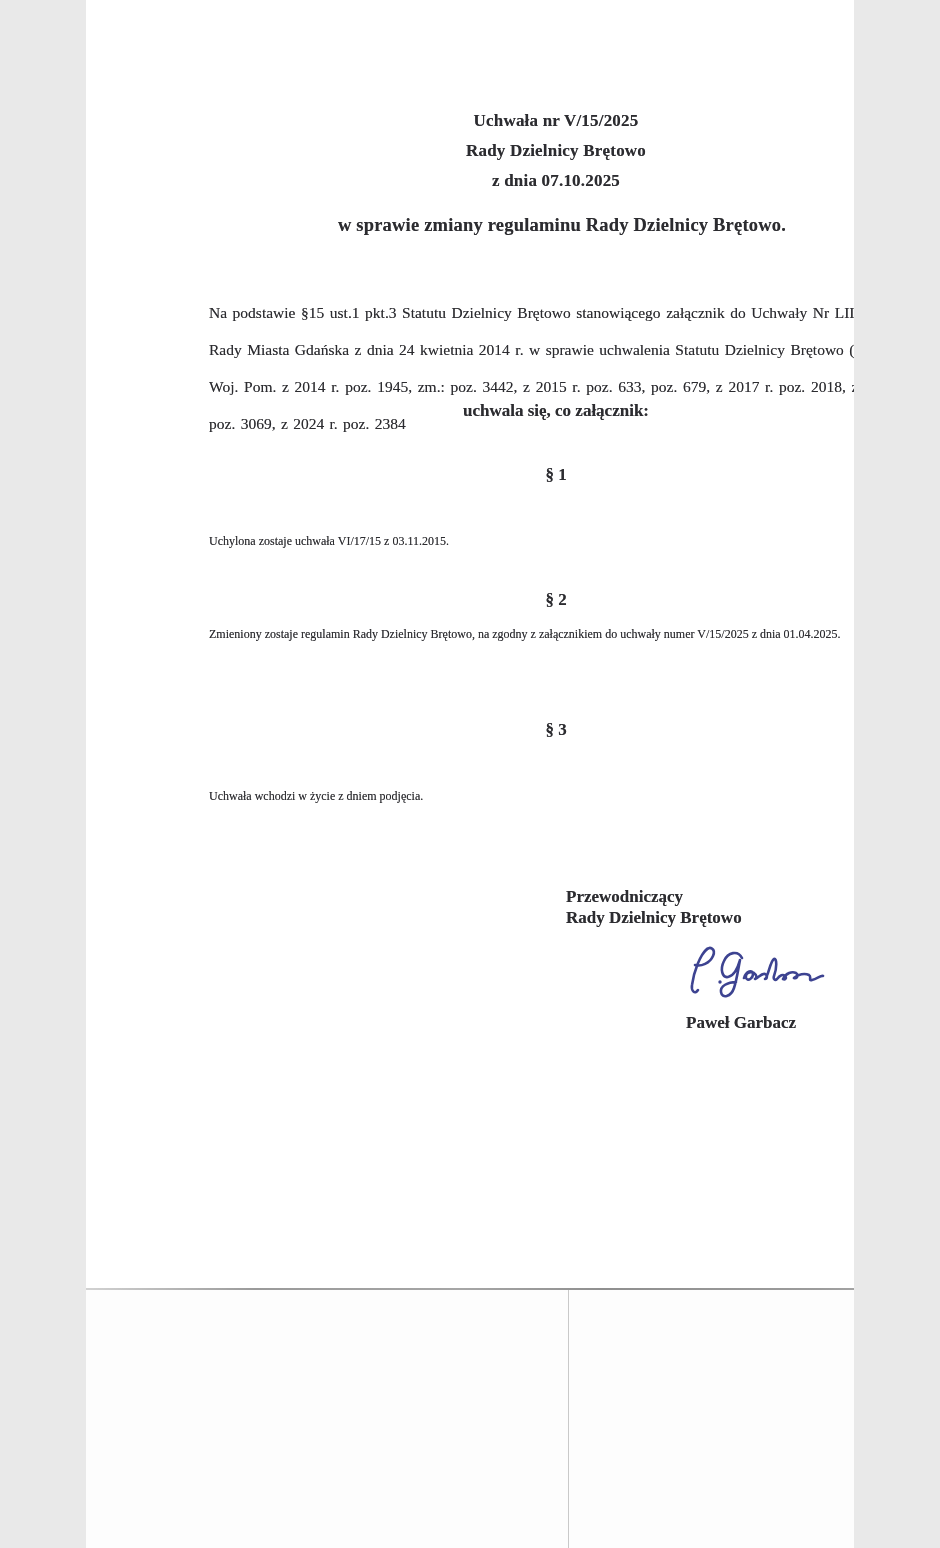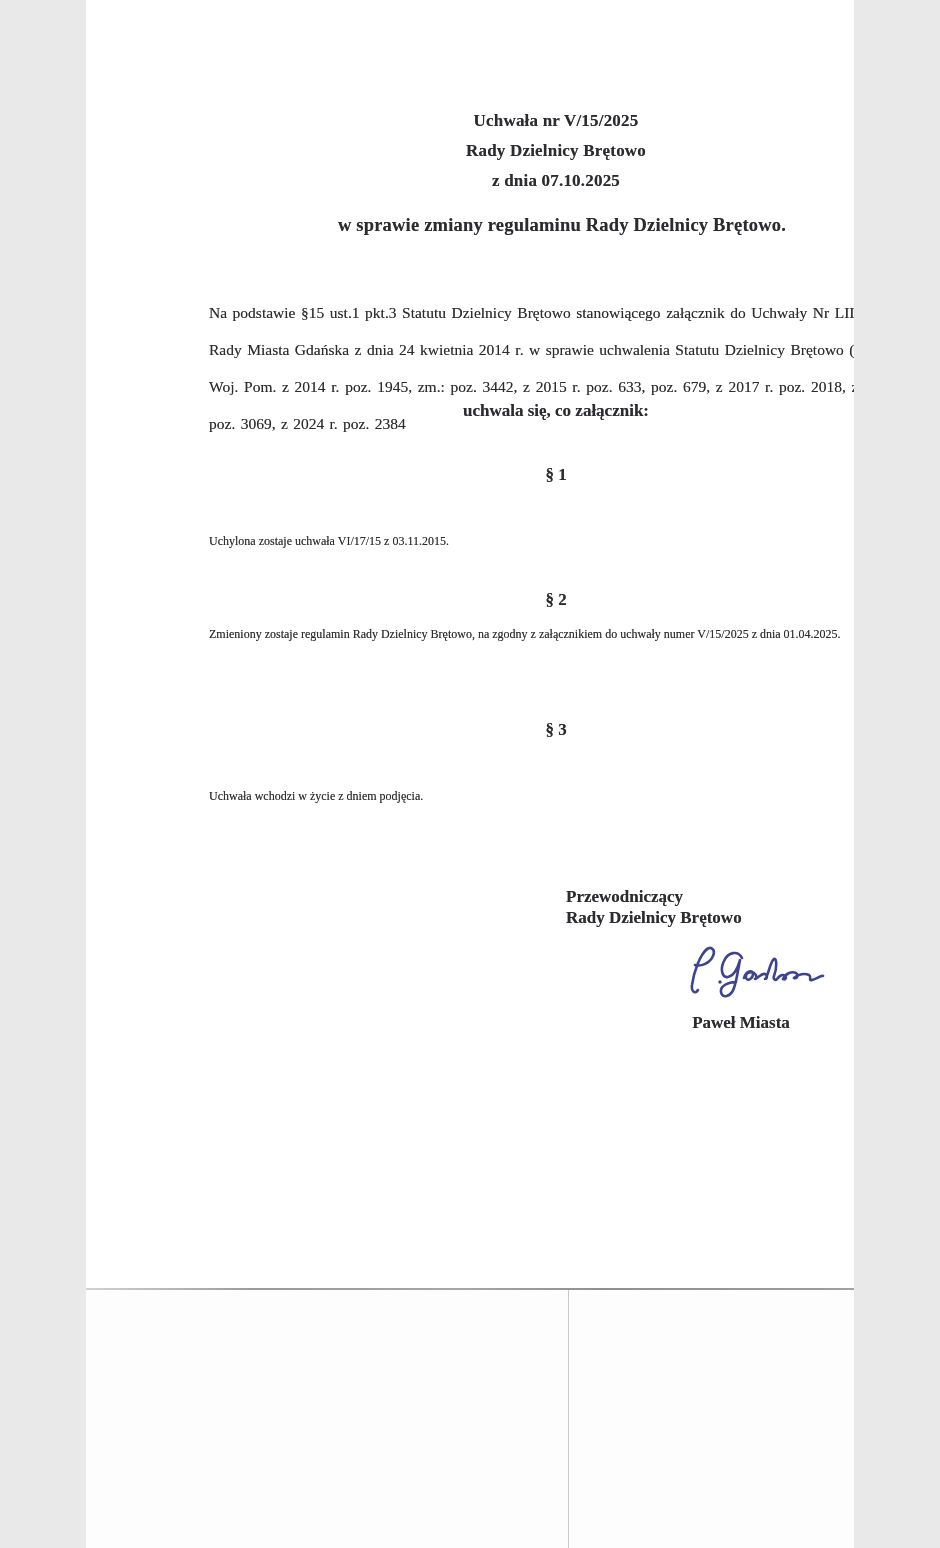--- a/index.html
+++ b/index.html
@@ -193,20 +193,20 @@
   <svg class="signature-svg" viewBox="0 0 156 68" aria-hidden="true">
     <g fill="none" stroke-width="2.6" stroke-linecap="round" stroke-linejoin="round">
       <path d="M31 9 C24 15 18 31 16 45 C15 51 19 55 22 50" stroke="#3d4391"></path>
       <path d="M29 11 C34 5 40 9 37 16 C34 23 25 27 19 25" stroke="#3d4391"></path>
       <circle cx="44" cy="42" r="1.7" fill="#3d4391"></circle>
       <path d="M66 18 C62 10 52 12 48 21 C44 29 46 38 52 37 C58 36 62 27 64 20 C62 30 61 39 58 48 C55 57 46 59 45 52 C44 46 52 42 60 42" stroke="#3d4391"></path>
       <path d="M68 38 C70 31 77 29 77 34 C77 38 72 42 70 38 C69 33 74 31 78 33 C81 35 81 38 79 39 C83 37 86 33 89 34 C92 35 91 39 89 39 C92 38 94 21 98 19 C101 18 101 28 98 36 C97 39 99 41 101 39 C104 35 107 34 109 36 C111 38 109 40 107 39 C110 33 116 31 120 33 C123 35 121 39 118 38 C122 34 129 33 133 35 C136 37 132 41 136 40 C141 39 145 35 147 36" stroke="#3d4391"></path>
     </g>
   </svg>
 
-  <div class="signer-name txt">Paweł Miasta</div>
+  <div class="signer-name txt">Paweł Garbacz</div>
 
   <div class="scanner-margin"></div>
   <div class="h-rule"></div>
   <div class="v-rule"></div>
   <div class="v-rule-short"></div>
 
 </div>
 
 </body></html>

